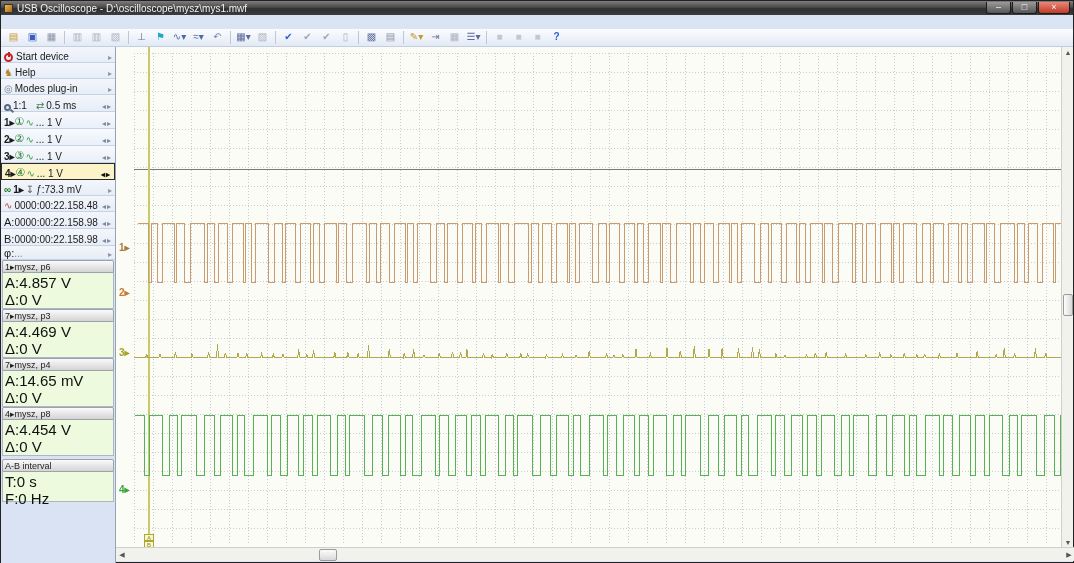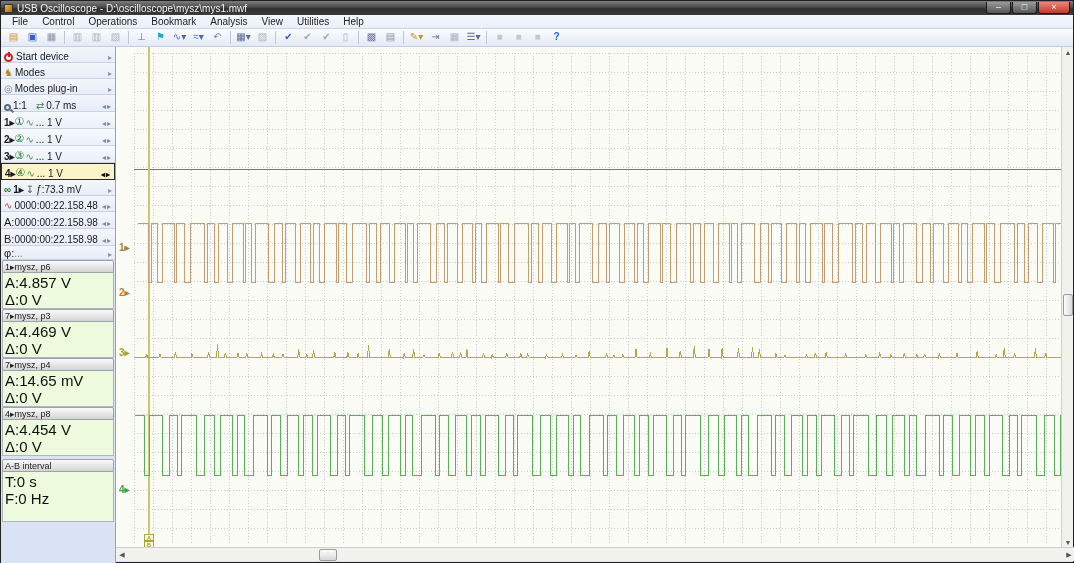--- a/index.html
+++ b/index.html
@@ -60,21 +60,21 @@
   .gicon { font-size:10px; margin-right:2px; }
   .circnum { color:#1d7a2d; font-size:11px; margin-right:1px; }
   .chprefix { font-weight:bold; font-size:10px; }
   .panel { margin:0 1px; }
   .phead { height:13px; background:linear-gradient(#fafafa,#d4d4d4);
     border:1px solid #9aa2ae; border-radius:2px 2px 0 0; font-size:9px; color:#1d1d1d;
     display:flex; align-items:center; padding-left:2px; }
   .pbody { background:#edfade; border:1px solid #aeb6c2; border-top:none;
     font-size:15px; line-height:17px; padding:1px 2px; color:#101010; height:36px; }
   .panelgap { height:3px; }
-  .pbody.tall { height:50px; }
+  .pbody.tall { height:30px; }
 
   
   .plot { position:absolute; left:115px; top:46px; width:947px; height:502px;
     background:#fcfcf7; overflow:hidden; }
   .plot svg { position:absolute; left:0; top:0; }
   .chmark { position:absolute; font-size:10px; font-weight:bold; left:3px; }
   .abbox { position:absolute; left:28px; width:10px; height:7px; border:1px solid #a8a838;
     background:#fbf8ce; color:#8a8a20; font-size:6px; line-height:6px; text-align:center; }
 
   
@@ -99,30 +99,20 @@
   <div class="titlebar">
     <span class="appicon"></span>
     <span class="title">USB Oscilloscope - D:\oscilloscope\mysz\mys1.mwf</span>
     <span class="winbtns">
       <span class="wbtn">–</span>
       <span class="wbtn">□</span>
       <span class="wbtn close">×</span>
     </span>
   </div>
 
-  <div class="menubar">
-    <span class="mitem">File</span>
-    <span class="mitem">Control</span>
-    <span class="mitem">Operations</span>
-    <span class="mitem">Bookmark</span>
-    <span class="mitem">Analysis</span>
-    <span class="mitem">View</span>
-    <span class="mitem">Utilities</span>
-    <span class="mitem">Help</span>
-  </div>
 
   <div class="toolbar">
     <span class="ticon" style="color: rgb(200, 150, 58);">▤</span>
     <span class="ticon" style="color: rgb(58, 95, 192);">▣</span>
     <span class="ticon" style="color: rgb(138, 148, 164);">▦</span>
     <span class="tsep"></span>
     <span class="ticon" style="color: rgb(170, 178, 192);">▥</span>
     <span class="ticon" style="color: rgb(170, 178, 192);">▥</span>
     <span class="ticon" style="color: rgb(170, 178, 192);">▧</span>
     <span class="tsep"></span>
@@ -155,33 +145,33 @@
   </div>
 
   <div class="sidebar">
     <div class="srow action">
       <span class="power-icon"></span>
       <span>Start device</span>
       <span class="rarrow">▸</span>
     </div>
     <div class="srow action">
       <span class="gicon" style="color:#b8862a">♞</span>
-      <span>Modes</span>
+      <span>Help</span>
       <span class="rarrow">▸</span>
     </div>
     <div class="srow action">
       <span class="gicon" style="color:#7b8698">◎</span>
       <span>Modes plug-in</span>
       <span class="rarrow">▸</span>
     </div>
     <div class="srow zoomrow">
       <span class="mag-icon"></span>
       <span>1:1</span>
       <span class="gicon" style="margin-left:9px;color:#4a7a4a">⇄</span>
-      <span>0.7 ms</span>
+      <span>0.5 ms</span>
       <span class="spin">◂▸</span>
     </div>
 
     <div class="srow chan">
       <span class="chprefix">1▸</span>
       <span class="circnum">①</span>
       <span class="gicon" style="color:#3a9a3a">∿</span>
       <span>... 1 V</span>
       <span class="spin">◂▸</span>
     </div>

